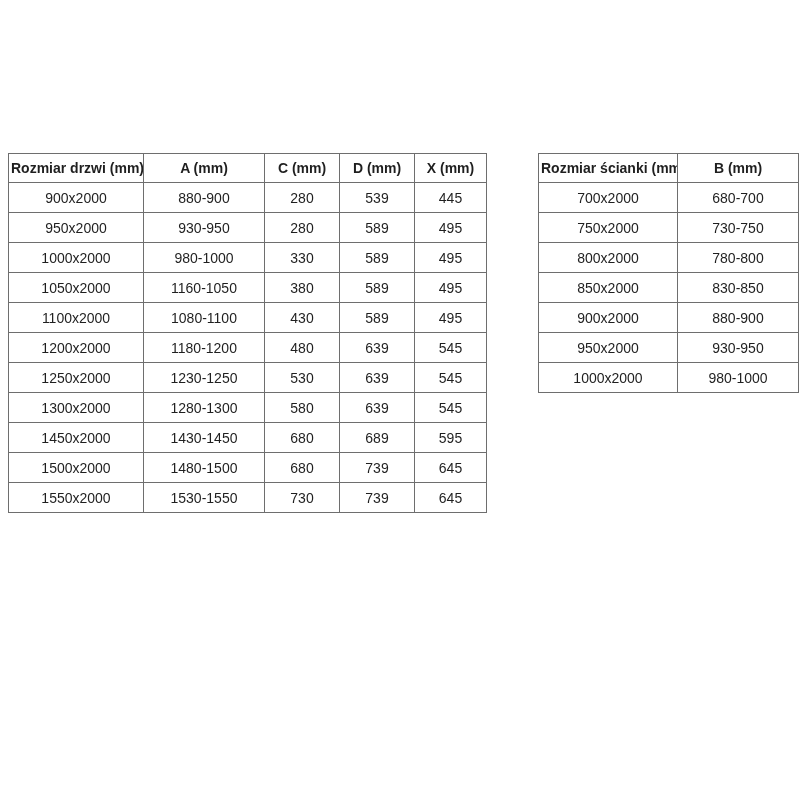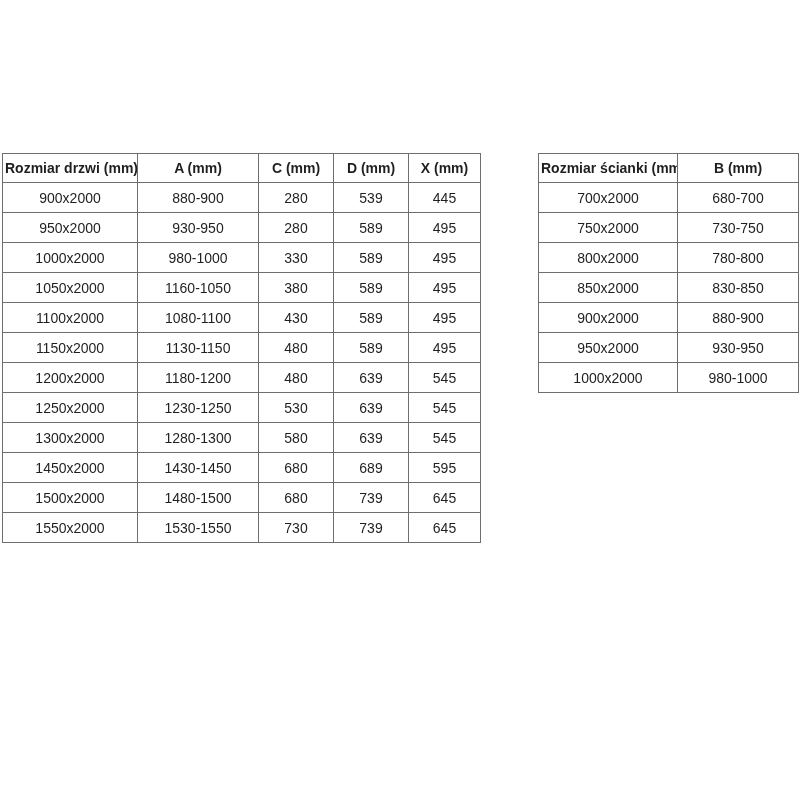--- a/index.html
+++ b/index.html
@@ -36,21 +36,21 @@
   }
   table.spec-table th {
     font-weight: bold;
     height: 28px;
   }
   table.spec-table td {
     font-weight: normal;
     height: 29px;
   }
   #door-table {
-    left: 2px;
+    left: 8px;
     top: 153px;
     width: 478px;
   }
   #door-table col:nth-child(1) { width: 135px; }
   #door-table col:nth-child(2) { width: 121px; }
   #door-table col:nth-child(3) { width: 75px; }
   #door-table col:nth-child(4) { width: 75px; }
   #door-table col:nth-child(5) { width: 72px; }
   #wall-table {
     left: 538px;
@@ -112,27 +112,20 @@
           <td>495</td>
         </tr>
         <tr>
           <td>1100x2000</td>
           <td>1080-1100</td>
           <td>430</td>
           <td>589</td>
           <td>495</td>
         </tr>
         <tr>
-          <td>1150x2000</td>
-          <td>1130-1150</td>
-          <td>480</td>
-          <td>589</td>
-          <td>495</td>
-        </tr>
-        <tr>
           <td>1200x2000</td>
           <td>1180-1200</td>
           <td>480</td>
           <td>639</td>
           <td>545</td>
         </tr>
         <tr>
           <td>1250x2000</td>
           <td>1230-1250</td>
           <td>530</td>

